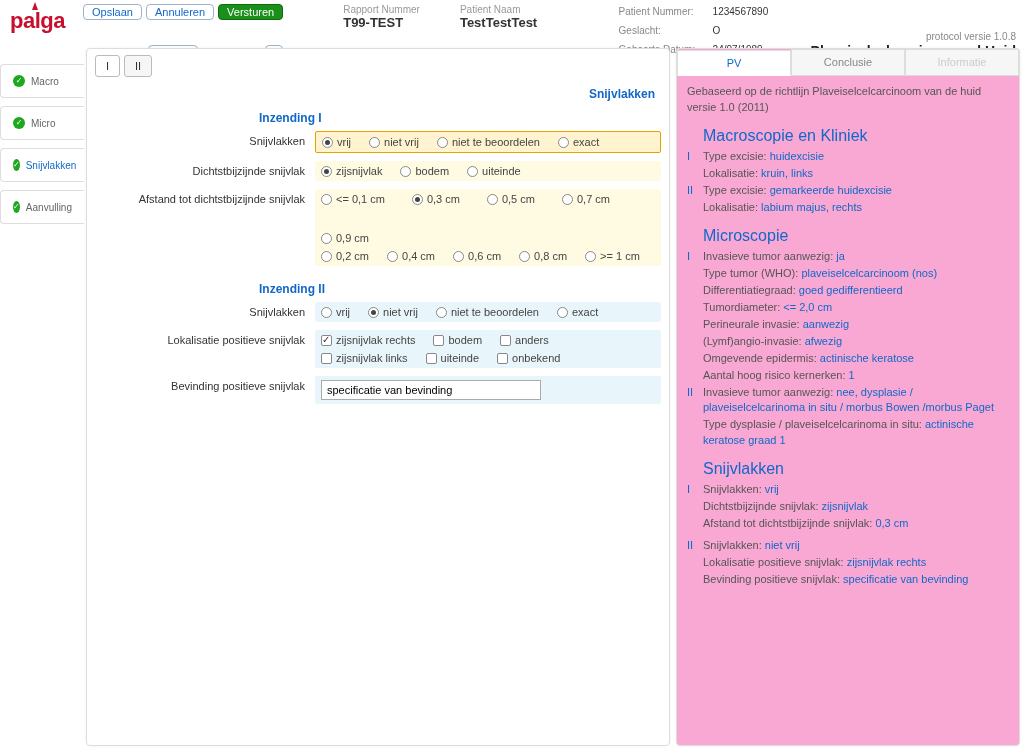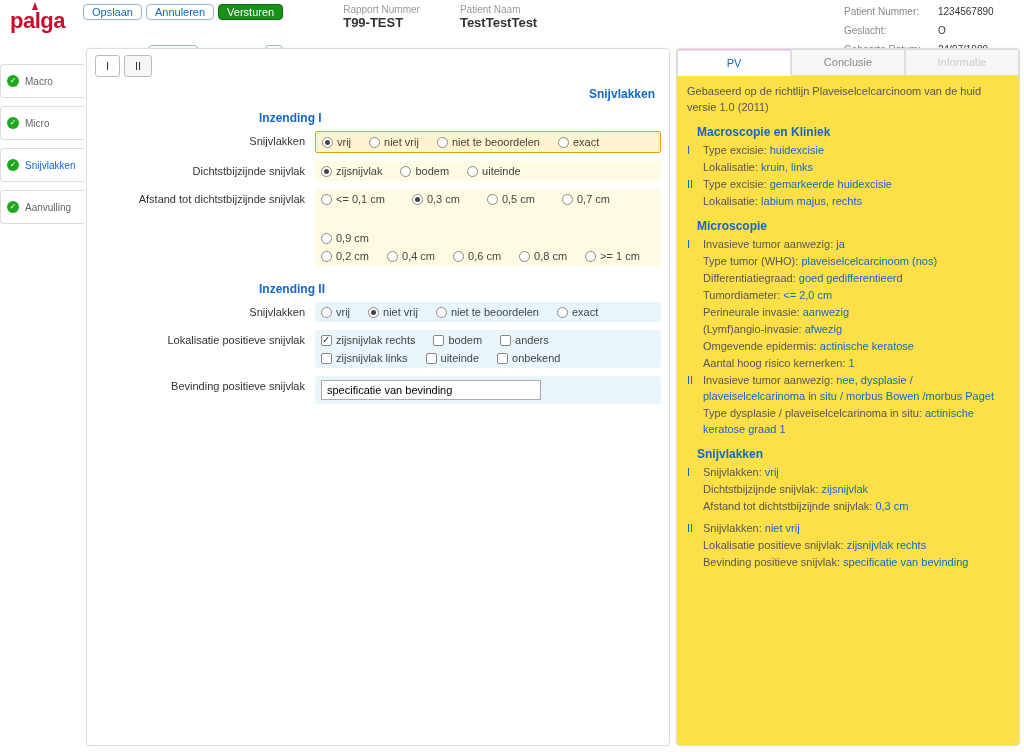--- a/index.html
+++ b/index.html
@@ -58,21 +58,21 @@
   .hdr-titleblock{display:flex;flex-direction:column;align-items:flex-end;}
 
   
   .leftnav {
     position:absolute; left:0; top:64px; width:84px;
     display:flex; flex-direction:column; gap:8px;
   }
   .leftnav .item {
     background:#fff; border:1px solid #ddd; border-right:none;
     border-radius:4px 0 0 4px;
-    padding:10px 6px; display:flex; align-items:center; gap:6px;
+    padding:10px 12px; display:flex; align-items:center; gap:6px;
     font-size:10px; color:#666; cursor:pointer;
   }
   .leftnav .item.active { color:#1168c8; }
   .check { width:12px;height:12px;border-radius:50%;background:#1fa81f;display:inline-flex;align-items:center;justify-content:center; }
   .check::after{content:"✓";color:#fff;font-size:8px;line-height:1;}
 
   
   .mainpanel {
     position:absolute; left:86px; top:48px; width:584px; height:698px;
     background:#fff; border:1px solid #ddd; border-radius:4px;
@@ -94,29 +94,29 @@
   .opt { display:inline-flex; align-items:center; gap:4px; font-size:11px; color:#444; cursor:pointer;}
   .radio, .cbox { width:11px;height:11px;border:1px solid #888;border-radius:50%;display:inline-block;position:relative; background:#fff;}
   .cbox { border-radius:2px; }
   .radio.sel::after{content:"";position:absolute;left:2px;top:2px;width:5px;height:5px;border-radius:50%;background:#444;}
   .cbox.sel::after{content:"✓";position:absolute;left:0;top:-2px;font-size:10px;color:#333;}
   .textin { width:220px; border:1px solid #aaa; padding:3px 5px; font-size:11px; font-family:inherit;}
 
   
   .rightpanel {
     position:absolute; left:676px; top:48px; width:344px; height:698px;
-    background:#fde047; border:1px solid #ddd; border-radius:4px;
+    background:#f9a8d4; border:1px solid #ddd; border-radius:4px;
     box-shadow:0 0 3px rgba(0,0,0,0.06);
   }
   .rtabs { display:flex; border-bottom:1px solid #ddd; }
   .rtab { flex:1; text-align:center; padding:6px 0; font-size:11px; border:1px solid #ddd; border-bottom:none; background:#f6f6f6; cursor:pointer; color:#888;}
   .rtab.active { color:#1168c8; background:#fff; border-bottom:1px solid #fff; position:relative; top:1px;}
   .rcontent { padding:8px 10px; font-size:11px; color:#333; line-height:1.45;}
   .rcontent .note { color:#555; margin-bottom:8px;}
-  .rsec-head { color:#1168c8; font-size:12px; margin:8px 0 2px 10px; font-weight:bold;}
+  .rsec-head { color:#1168c8; font-size:16px; margin:8px 0 2px 16px; font-weight:normal;}
   .rline { display:flex; gap:6px; margin:1px 0;}
   .rline .rn { width:10px; color:#1168c8; flex-shrink:0;}
   .rline .rtxt { color:#555; }
   .rline .rtxt .v { color:#1168c8; }
   .indent { margin-left:16px; }
 </style>
 </head>
 <body>
 
 <div class="header">
@@ -155,20 +155,24 @@
           </div>
         <div class="row">
             <span class="label">Geslacht:</span>
             <span class="value">O</span>
           </div>
         <div class="row">
             <span class="label">Geboorte Datum:</span>
             <span class="value">24/07/1989</span>
           </div>
       </div>
+      <div class="hdr-titleblock">
+        <div class="proto">protocol versie 1.0.8</div>
+        <div class="big">Plaveiselcelcarcinoom vd Huid</div>
+      </div>
     </div>
   </div>
 </div>
 
 <div class="leftnav">
   <div class="item">
       <span class="check"></span>
       <span>Macro</span>
     </div>
   <div class="item">

